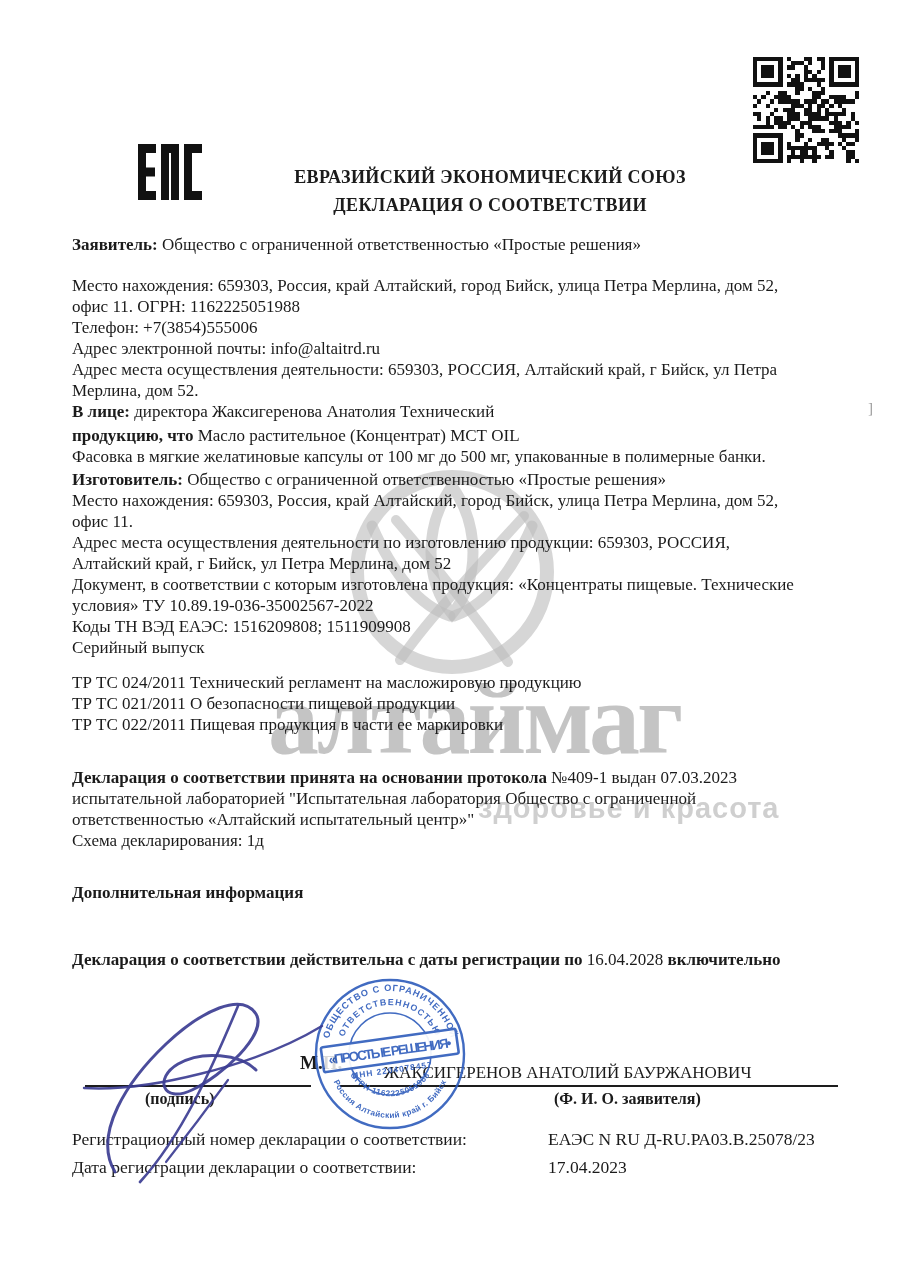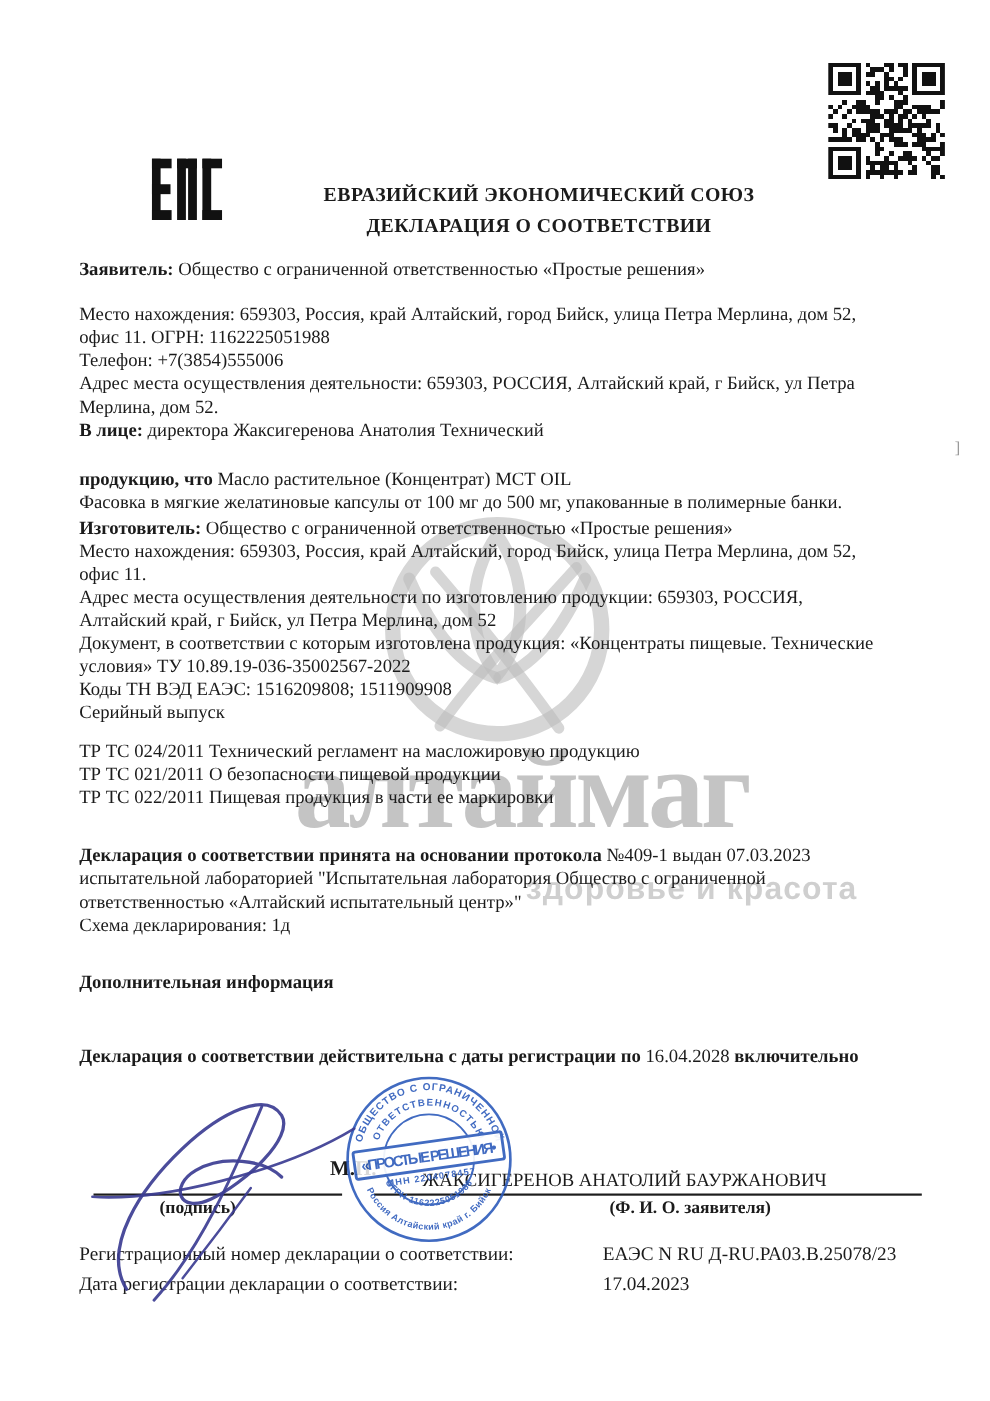--- a/index.html
+++ b/index.html
@@ -394,20 +394,21 @@
   <div class="wm wm-brand">алтаймаг</div>
   <div class="wm wm-tag">здоровье и красота</div>
 
   <div class="block" style="top:222px">
       <div class="tline"><b>Заявитель:</b><span> Общество с ограниченной ответственностью «Простые решения»</span></div>
     </div>
   <div class="block" style="top:263px">
       <div class="tline"><span>Место нахождения: 659303, Россия, край Алтайский, город Бийск, улица Петра Мерлина, дом 52,</span></div>
       <div class="tline"><span>офис 11. ОГРН: 1162225051988</span></div>
       <div class="tline"><span>Телефон: +7(3854)555006</span></div>
+      <div class="tline"><span>Адрес электронной почты: info@altaitrd.ru</span></div>
       <div class="tline"><span>Адрес места осуществления деятельности: 659303, РОССИЯ, Алтайский край, г Бийск, ул Петра</span></div>
       <div class="tline"><span>Мерлина, дом 52.</span></div>
       <div class="tline"><b>В лице:</b><span> директора Жаксигеренова Анатолия Технический</span></div>
     </div>
   <div class="block" style="top:413px">
       <div class="tline"><b>продукцию, что</b><span>   Масло растительное (Концентрат) МСТ OIL</span></div>
       <div class="tline"><span>Фасовка в мягкие желатиновые капсулы от 100 мг до 500 мг, упакованные в полимерные банки.</span></div>
     </div>
   <div class="block" style="top:457px">
       <div class="tline"><b>Изготовитель:</b><span> Общество с ограниченной ответственностью «Простые решения»</span></div>

